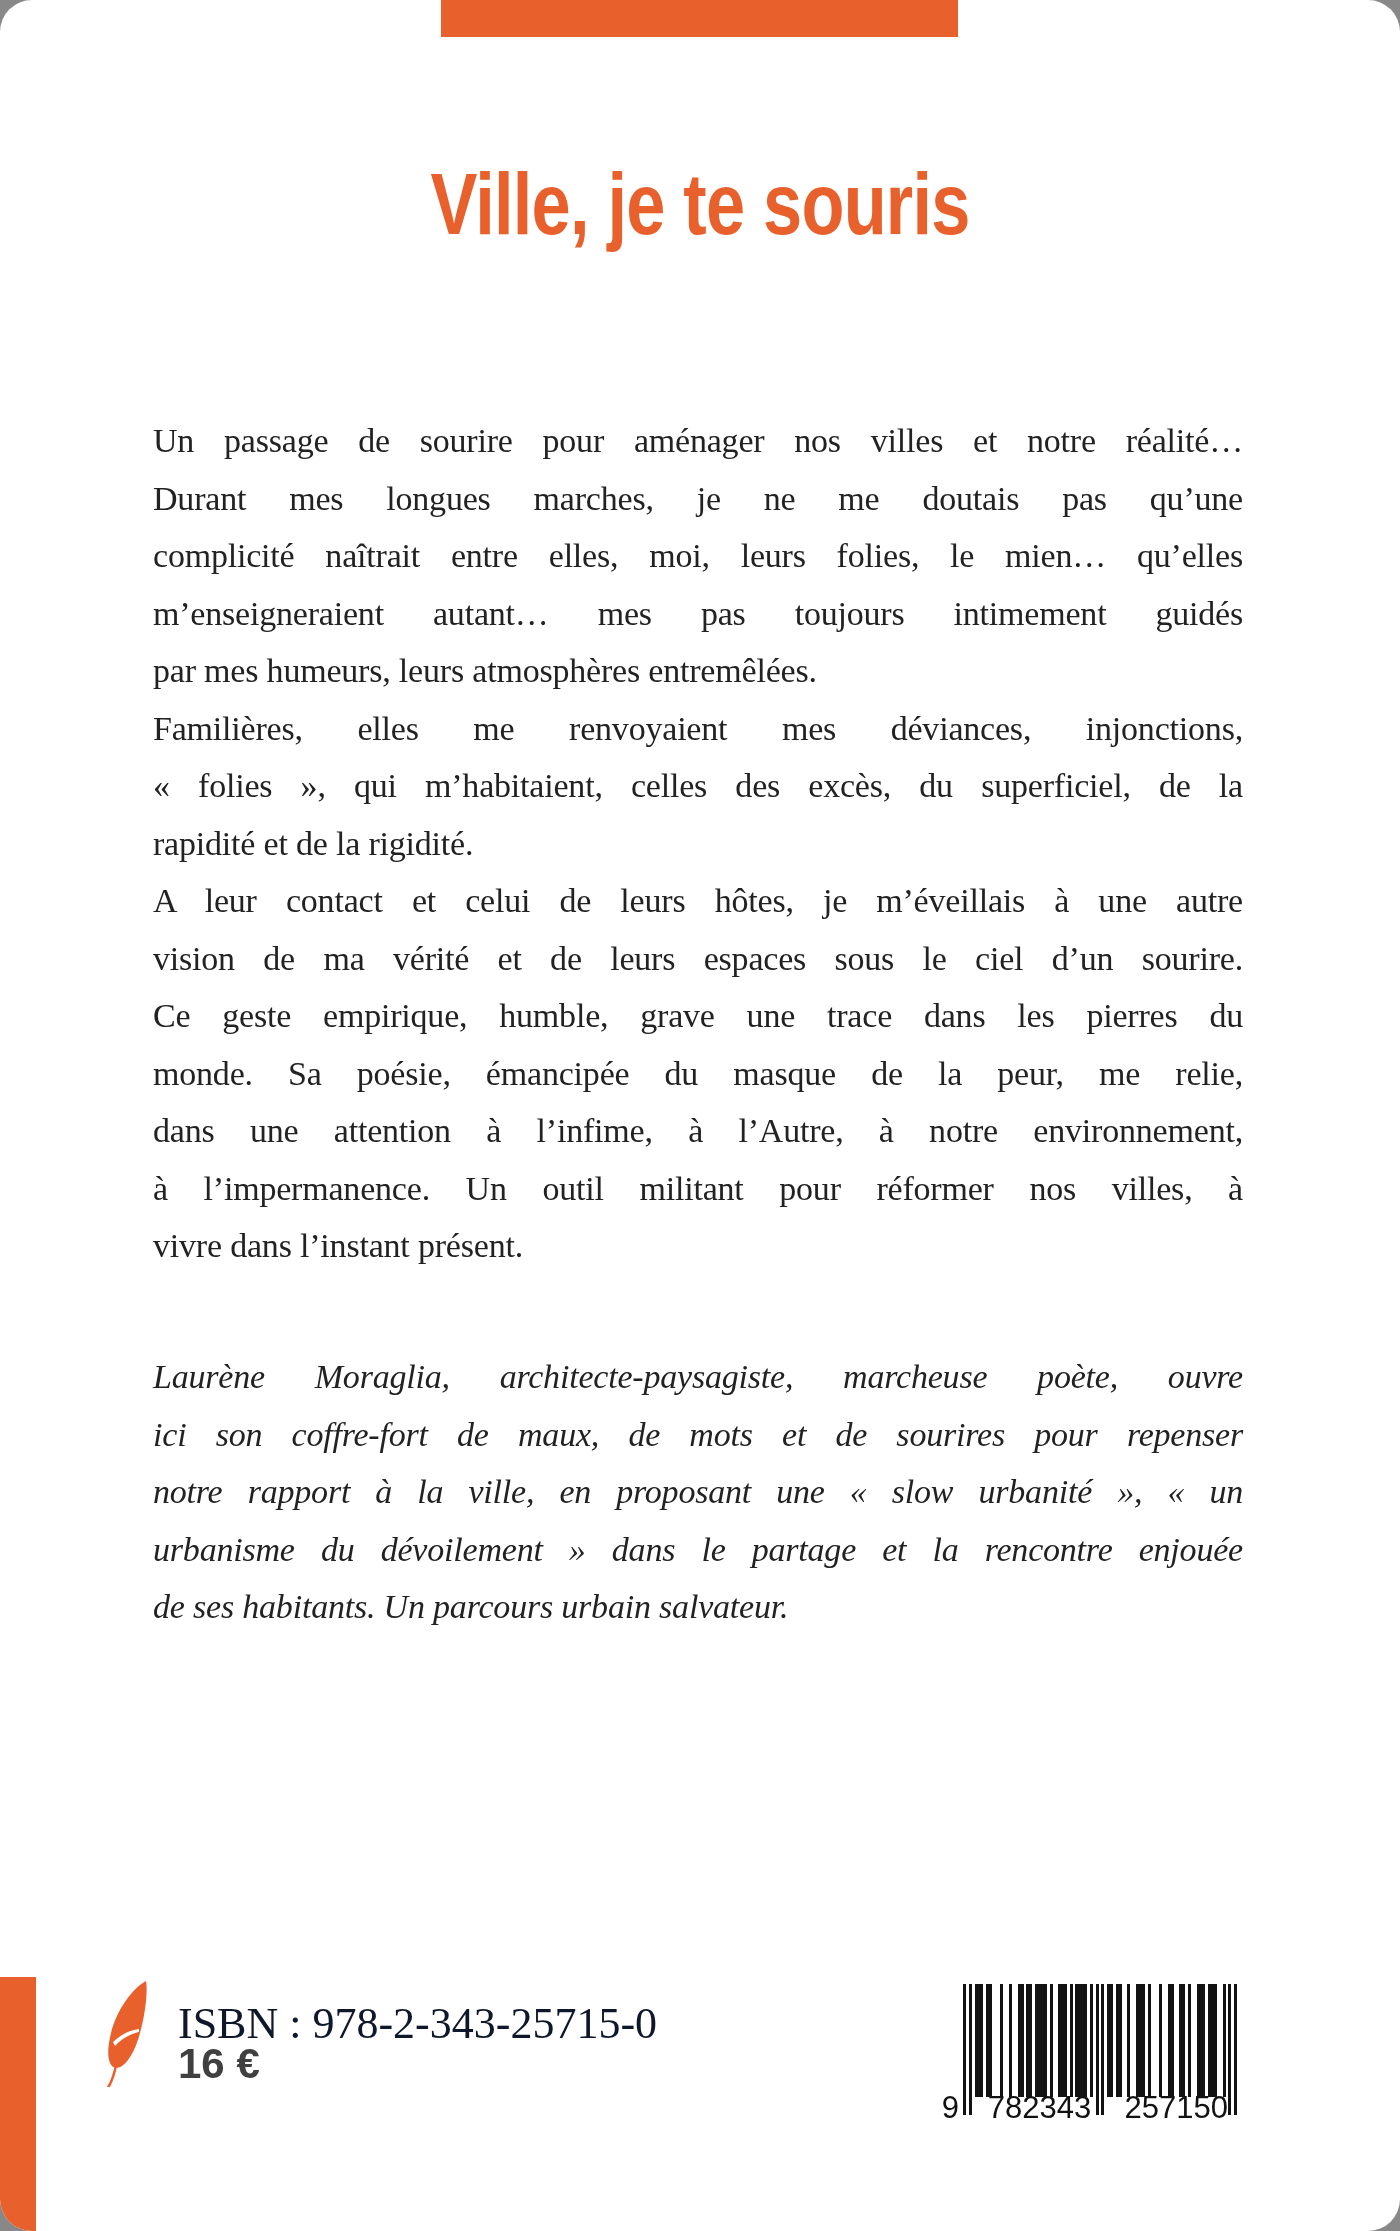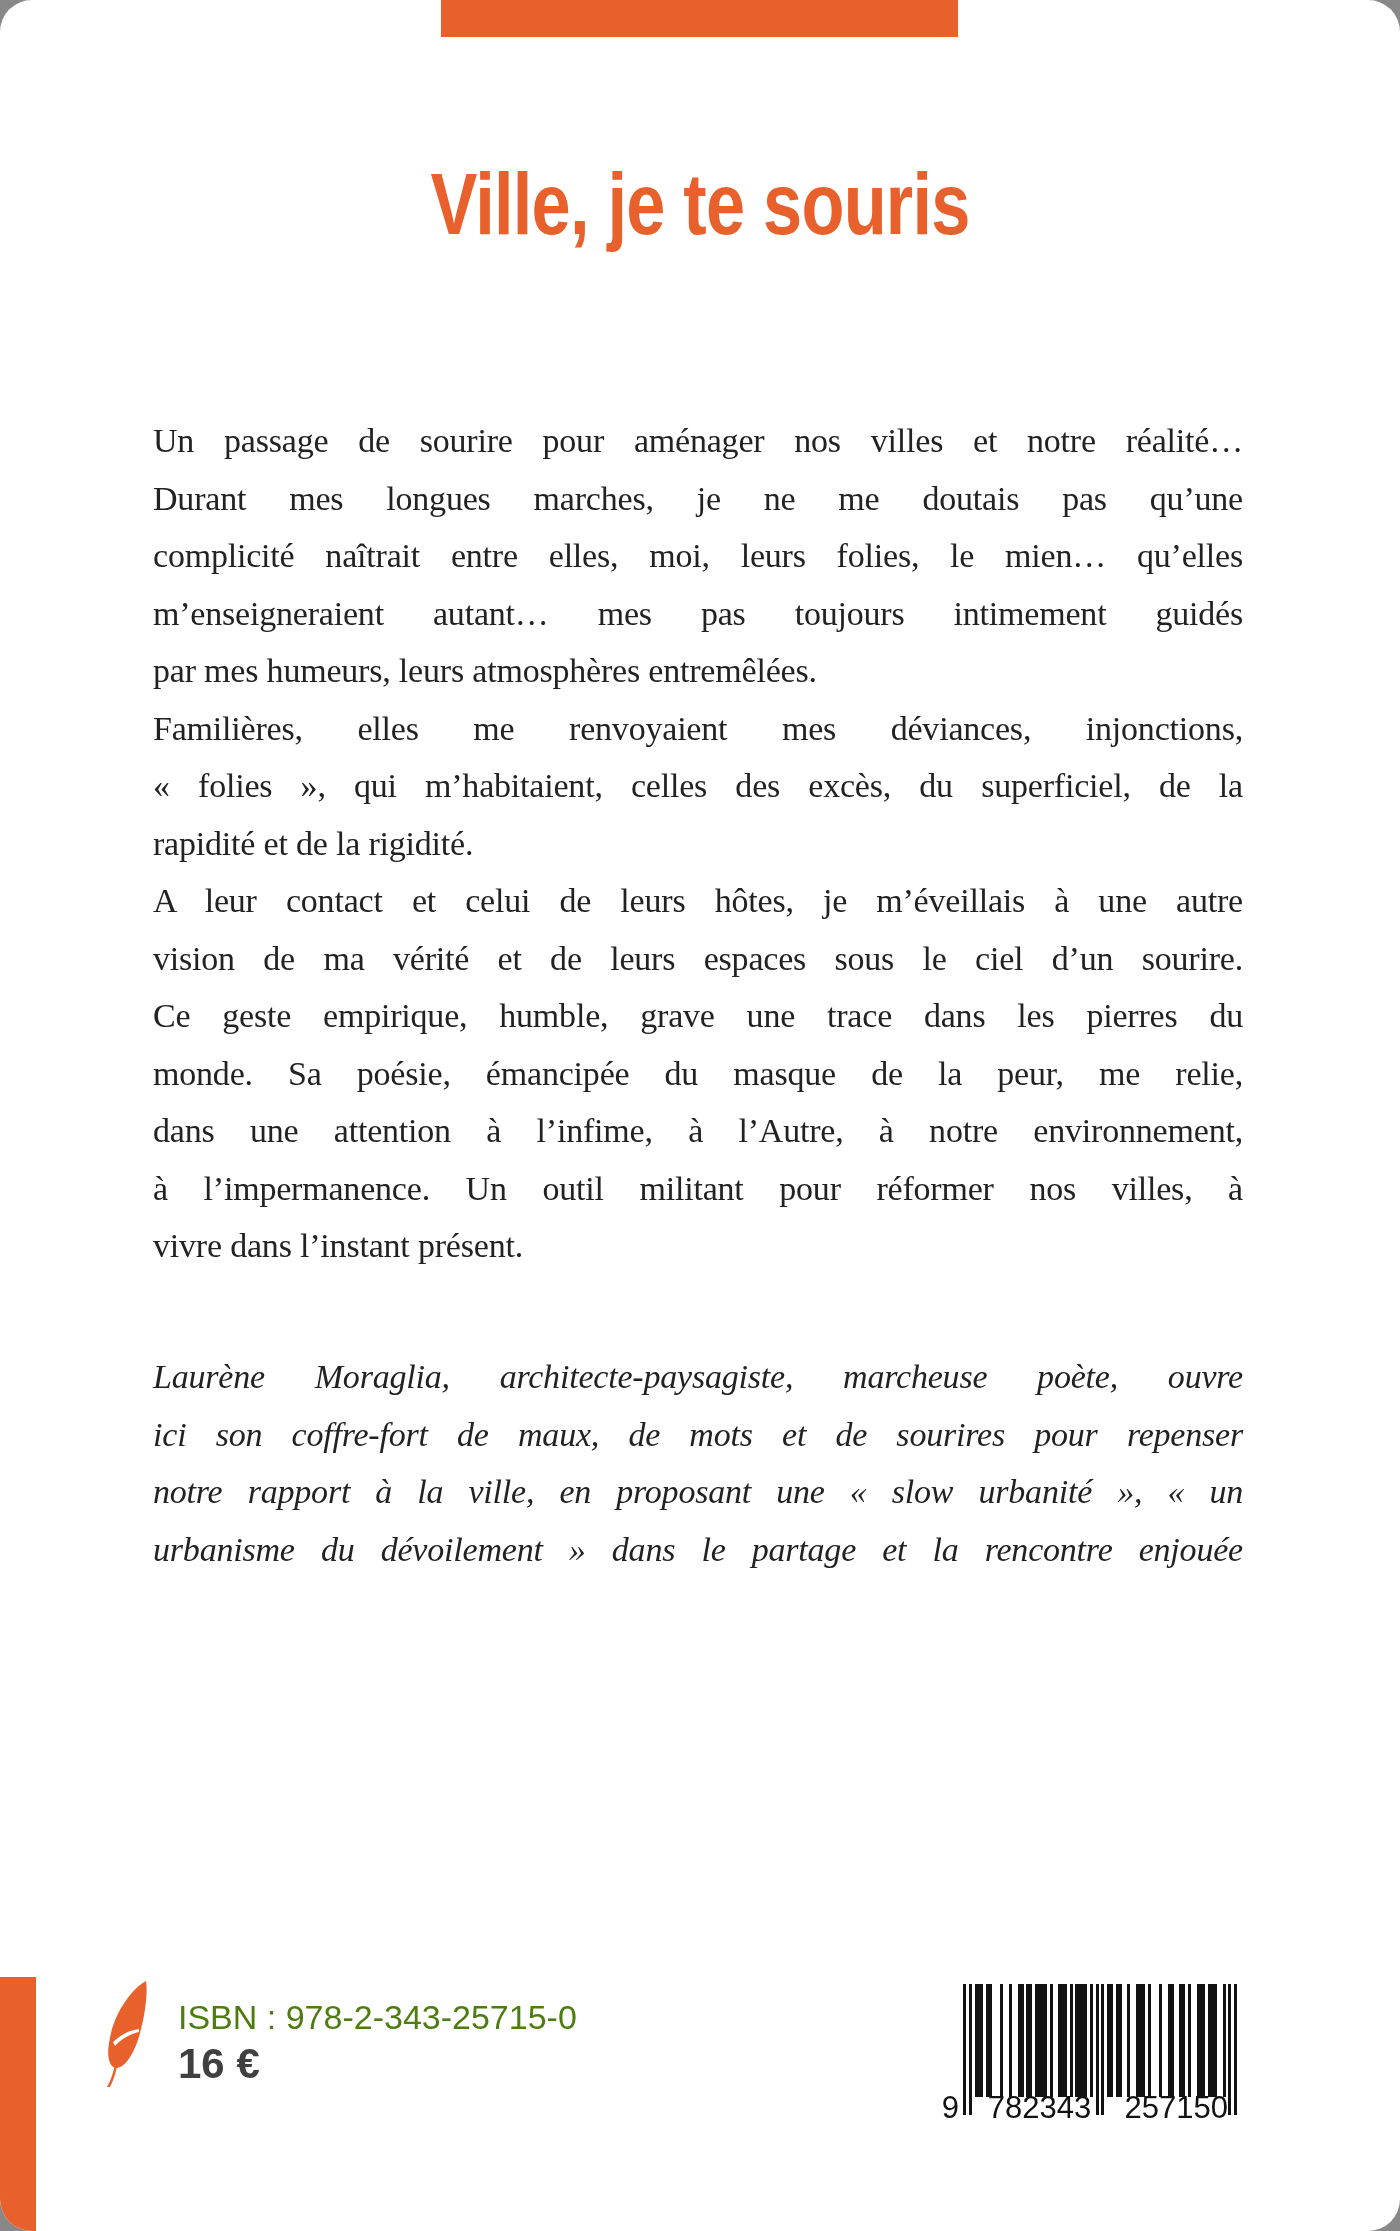--- a/index.html
+++ b/index.html
@@ -35,22 +35,22 @@
   .bl.last { text-align:left; text-align-last:left; }
   .left-stripe {
     position:absolute; left:0; top:1977px; width:36px; height:254px;
     background:var(--accent);
   }
   .feather { position:absolute; left:98px; top:1979px; width:54px; height:112px; }
   .feather .body { fill:var(--accent); }
   .feather .slash { fill:#ffffff; }
   .isbn {
     position:absolute; left:178px; top:1998px;
-    font-family:Liberation Sans, sans-serif; font-weight:400;
-    font-size:34px; letter-spacing:0; color:#4d7c0f;
+    font-family:Liberation Serif, serif; font-weight:400;
+    font-size:44px; letter-spacing:0; color:#0f172a;
   }
   .price {
     position:absolute; left:178px; top:2040px;
     font-family:"Liberation Sans", sans-serif; font-weight:700;
     font-size:42px; color:#404040;
   }
   .barcode { position:absolute; left:963px; top:1984px; width:274px; height:150px; }
   .barcode svg { position:absolute; left:0; top:0; }
   .bc-d {
     position:absolute; font-family:"Liberation Sans", sans-serif;
@@ -91,20 +91,21 @@
       <div class="bl">à l’impermanence. Un outil militant pour réformer nos villes, à</div>
       <div class="bl last">vivre dans l’instant présent.</div>
     </div>
   </div>
 
   <div class="author-note">
     <div class="bl">Laurène Moraglia, architecte-paysagiste, marcheuse poète, ouvre</div>
     <div class="bl">ici son coffre-fort de maux, de mots et de sourires pour repenser</div>
     <div class="bl">notre rapport à la ville, en proposant une «&nbsp;slow urbanité&nbsp;», «&nbsp;un</div>
     <div class="bl">urbanisme du dévoilement&nbsp;» dans le partage et la rencontre enjouée</div>
+    <div class="bl last">de ses habitants. Un parcours urbain salvateur.</div>
   </div>
 
   <div class="left-stripe"></div>
 
   <svg class="feather" viewBox="0 0 54 112" xmlns="http://www.w3.org/2000/svg">
     <path class="body" d="M48,2 C35,9 19,30 13,54 C9,70 9,83 15,88 C24,93 36,77 42,54 C47,36 50,13 48,2 Z"></path>
     <path class="slash" d="M15,63 C24,55 32,51 41,50 L41,53 C32,55 23,60 17,67 Z"></path>
     <path class="body" d="M17,86 C15,94 13,101 9,108 L12,108 C16,100 18,93 19,87 Z"></path>
   </svg>
 

